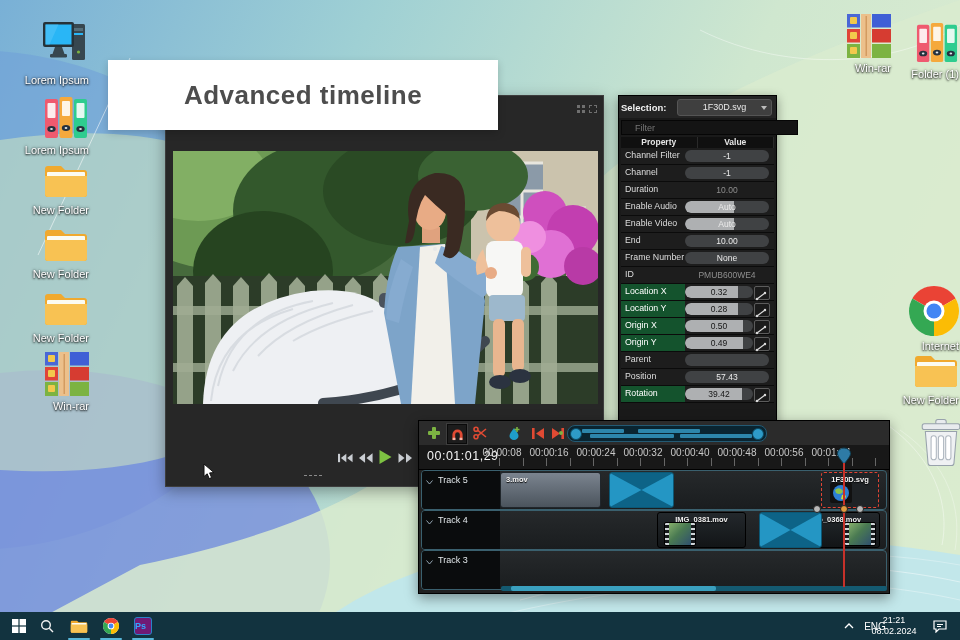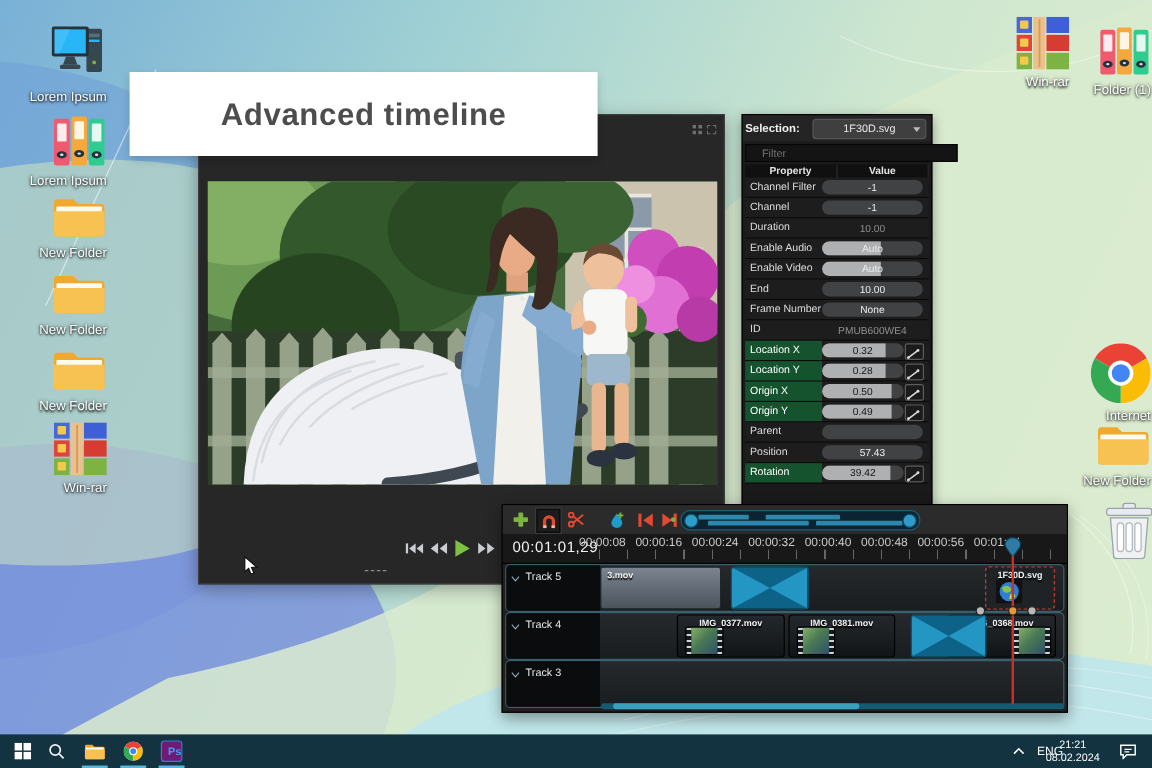--- a/index.html
+++ b/index.html
@@ -96,21 +96,21 @@
   .scrolltrack{position:absolute;left:82px;right:2px;bottom:2px;height:5px;background:#145a71;border-radius:2px}
   .scrollthumb{position:absolute;left:10px;width:205px;top:0;height:5px;background:#3aa0bf;border-radius:2px}
 
   
   .taskbar{position:absolute;left:0;bottom:0;width:960px;height:28px;background:#12333f;z-index:10;display:block}
   .tbslot{position:absolute;top:0;height:28px;display:flex;align-items:center;justify-content:center}
   .tbind{position:absolute;bottom:0;height:2px;background:#57b6d9;border-radius:1px}
   .tray{color:#fff;font-size:10px}
   .clock{position:absolute;right:34px;top:3px;width:64px;text-align:center;color:#fff;font-size:9px;line-height:11px}
   .ps{width:16px;height:16px;background:#701a75;border:1px solid #2b83c9;border-radius:3px;color:#31a8ff;
-      font-weight:bold;font-size:9px;line-height:16px;text-align:right}
+      font-weight:bold;font-size:9px;line-height:16px;text-align:left}
 
   .cursor{position:absolute;left:203px;top:463px;z-index:8}
 </style>
 </head>
 <body>
 
 <div class="abs" style="left:0;top:0;width:960px;height:640px;z-index:0">
   <svg width="960" height="640" viewBox="0 0 960 640" preserveAspectRatio="none">
     <ellipse cx="-30" cy="300" rx="310" ry="250" fill="#6f9fd8" opacity="0.55"></ellipse>
     <ellipse cx="50" cy="560" rx="280" ry="190" fill="#7b90dc" opacity="0.8"></ellipse>
@@ -623,24 +623,20 @@
     </div>
     <div class="thead">
       <span class="tchev"><svg width="7" height="5" viewBox="0 0 7 5">
             <polyline points="0.5,0.5 3.5,4 6.5,0.5" stroke="#93a5b1" fill="none"></polyline>
           </svg></span>
       <span>Track 5</span>
     </div>
   </div>
 
   <div class="trow" style="top:89px">
-    <div class="clip mov" style="left:142px;width:88px">
-      <div class="clabel">IMG_0377.mov</div>
-      <div class="filmthumb" style="left:6px;top:9px"></div>
-    </div>
     <div class="clip mov" style="left:235px;width:87px">
       <div class="clabel">IMG_0381.mov</div>
       <div class="filmthumb" style="left:6px;top:9px"></div>
     </div>
     <div class="clip mov" style="left:368px;width:88px">
       <div class="clabel">IMG_0368.mov</div>
       <div class="filmthumb" style="right:3px;top:9px;left:auto"></div>
     </div>
     <div class="clip trans" style="left:337px;width:61px">
       <svg width="100%" height="100%" viewBox="0 0 60 34" preserveAspectRatio="none">

